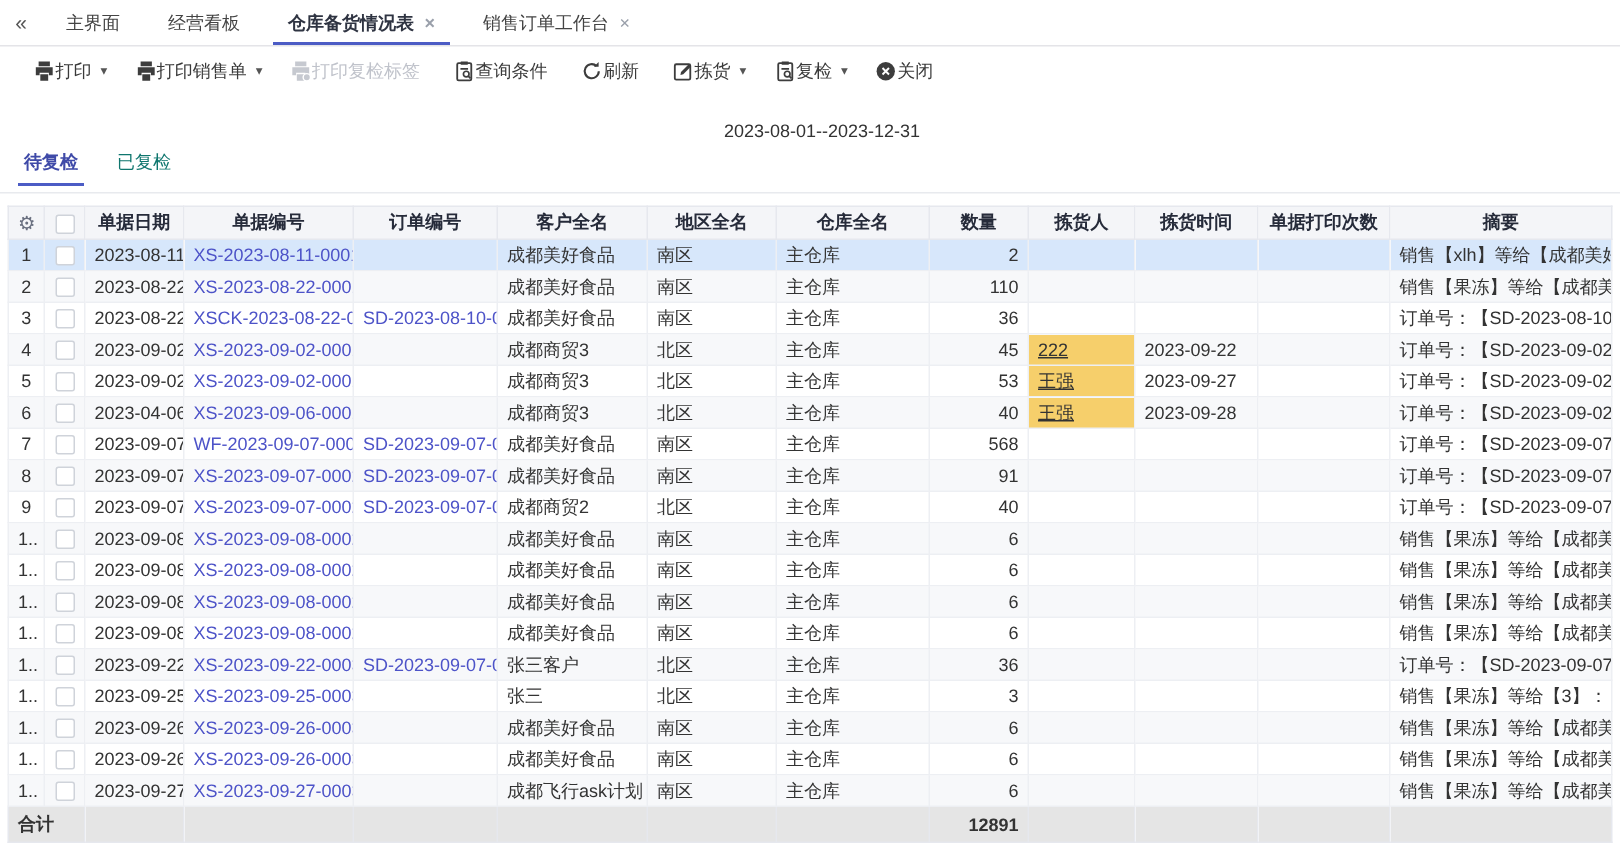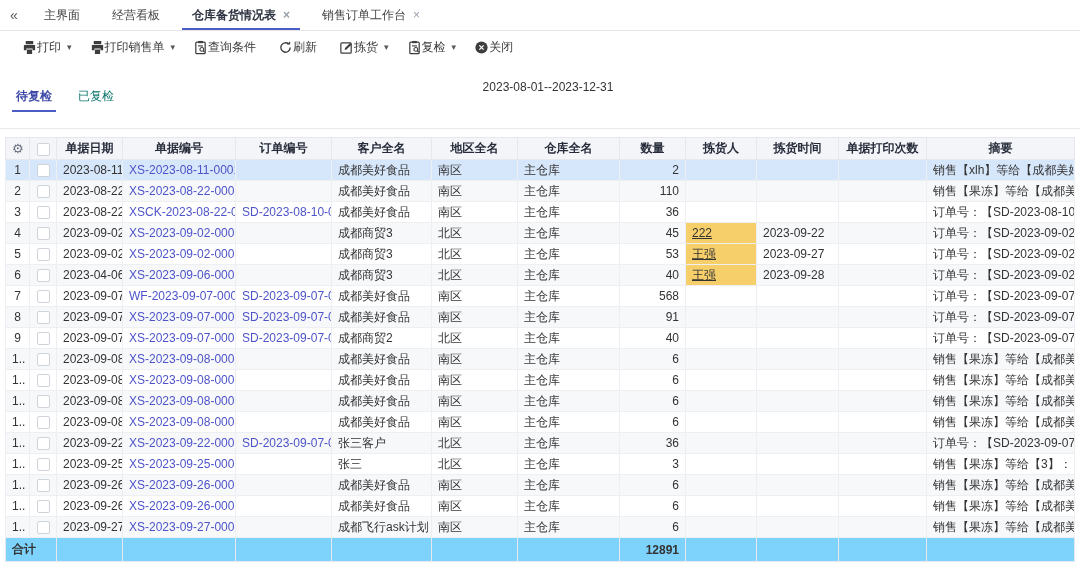--- a/index.html
+++ b/index.html
@@ -24,38 +24,38 @@
   .tb-caret { color: #555; font-size: 9px; margin: 4px 2px 0 0; cursor: pointer; }
 
   
   .filter-row { display: flex; align-items: center; justify-content: center; padding: 4px 0 4px 16px; height: 28px; }
   .date-range { color: #333; }
   .search-wrap { display: flex; align-items: center; gap: 4px; }
   .search-wrap label { color: #444; white-space: nowrap; }
   .search-input { width: 70px; height: 24px; border: 1px solid #d5d8de; border-radius: 2px; outline: none; padding: 0 4px; margin-right: -4px; }
 
   
-  .subtabs { display: flex; align-items: flex-end; gap: 26px; padding: 2px 0 16px 16px; height: 28px; border-bottom: 1px solid #e8eaee; }
+  .subtabs { display: flex; align-items: flex-end; gap: 26px; padding: 2px 0 4px 16px; height: 28px; border-bottom: 1px solid #e8eaee; }
   .vtab { padding-bottom: 7px; cursor: pointer; color: #0f766e; position: relative; }
   .vtab.active { color: #3f4aa8; font-weight: bold; }
   .vtab.active::after { content: ""; position: absolute; left: -4px; right: -4px; bottom: 0; height: 2px; background: #4c5cc5; }
 
   
   .grid-wrap { margin: 8px 0 0 5px; width: 1070px; }
   table { width: 100%; border-collapse: collapse; table-layout: fixed; border: 1px solid #e3e5eb; }
   th, td { border: 1px solid #edeff3; height: 21px; padding: 0 6px; overflow: hidden; white-space: nowrap; }
   thead th { background: #f4f5f8; color: #262b3a; font-weight: bold; text-align: center; border-color: #e6e8ee; height: 22px; }
   tbody tr:nth-child(even) td { background: #f7f8fa; }
   tbody tr.selected td { background: #d7e7fb; }
   td.c { text-align: center; } td.r { text-align: right; }
   td.link { color: #4d53c8; cursor: pointer; }
   td.hl { background: #f6cf6b !important; text-decoration: underline; }
   .checkbox { display: inline-block; width: 13px; height: 13px; border: 1px solid #cfd3da; border-radius: 2px; background: #fff; vertical-align: middle; cursor: pointer; }
   .gear { font-size: 13px; color: #6a7080; cursor: pointer; }
-  tfoot td { background: #7dd3fc; font-weight: bold; height: 24px; border-color: #e6e8ee; }
+  tfoot td { background: #e5e5e5; font-weight: bold; height: 24px; border-color: #e6e8ee; }
 </style>
 </head>
 <body>
 
 <div class="tabbar">
   <div class="collapse">«</div>
   <div class="wtab">
     <span>主界面</span>
   </div>
   <div class="wtab">
@@ -86,20 +86,31 @@
   <div class="tb-group">
     <div class="tb-btn">
       <span class="tb-icon">
         <svg width="15" height="15" viewBox="0 0 16 16">
             <path fill="#3d3d3d" d="M4 1h8v3.5H4zM2 5.2h12v5.6h-2.7V9H4.7v1.8H2zM5.2 10.2h5.6v4.6H5.2z"></path>
           </svg>
       </span>
       <span class="tb-label">打印销售单</span>
     </div>
     <span class="tb-caret">▾</span>
+  </div>
+  <div class="tb-group">
+    <div class="tb-btn disabled">
+      <span class="tb-icon">
+        <svg width="15" height="15" viewBox="0 0 16 16">
+            <path fill="#c6c9d0" d="M4 1h8v3.5H4zM2 5.2h12v5.6h-2.7V9H4.7v1.8H2zM5.2 10.2h5.6v4.6H5.2z"></path>
+            <circle cx="12.3" cy="12.3" r="2.6" fill="#c6c9d0" stroke="#fff" stroke-width="1"></circle>
+          </svg>
+      </span>
+      <span class="tb-label">打印复检标签</span>
+    </div>
   </div>
   <div class="tb-group">
     <div class="tb-btn">
       <span class="tb-icon">
         <svg width="15" height="15" viewBox="0 0 16 16">
             <rect x="3" y="2.2" width="10" height="12.3" rx="1" fill="none" stroke="#3d3d3d" stroke-width="1.3"></rect>
             <path d="M5.5 1h5v2.4h-5z" fill="#3d3d3d"></path>
             <line x1="5.3" y1="6.3" x2="10.7" y2="6.3" stroke="#3d3d3d" stroke-width="1.2"></line>
             <circle cx="9.4" cy="10" r="2" fill="#fff" stroke="#3d3d3d" stroke-width="1.2"></circle>
             <line x1="10.9" y1="11.5" x2="12.4" y2="13" stroke="#3d3d3d" stroke-width="1.3"></line>

